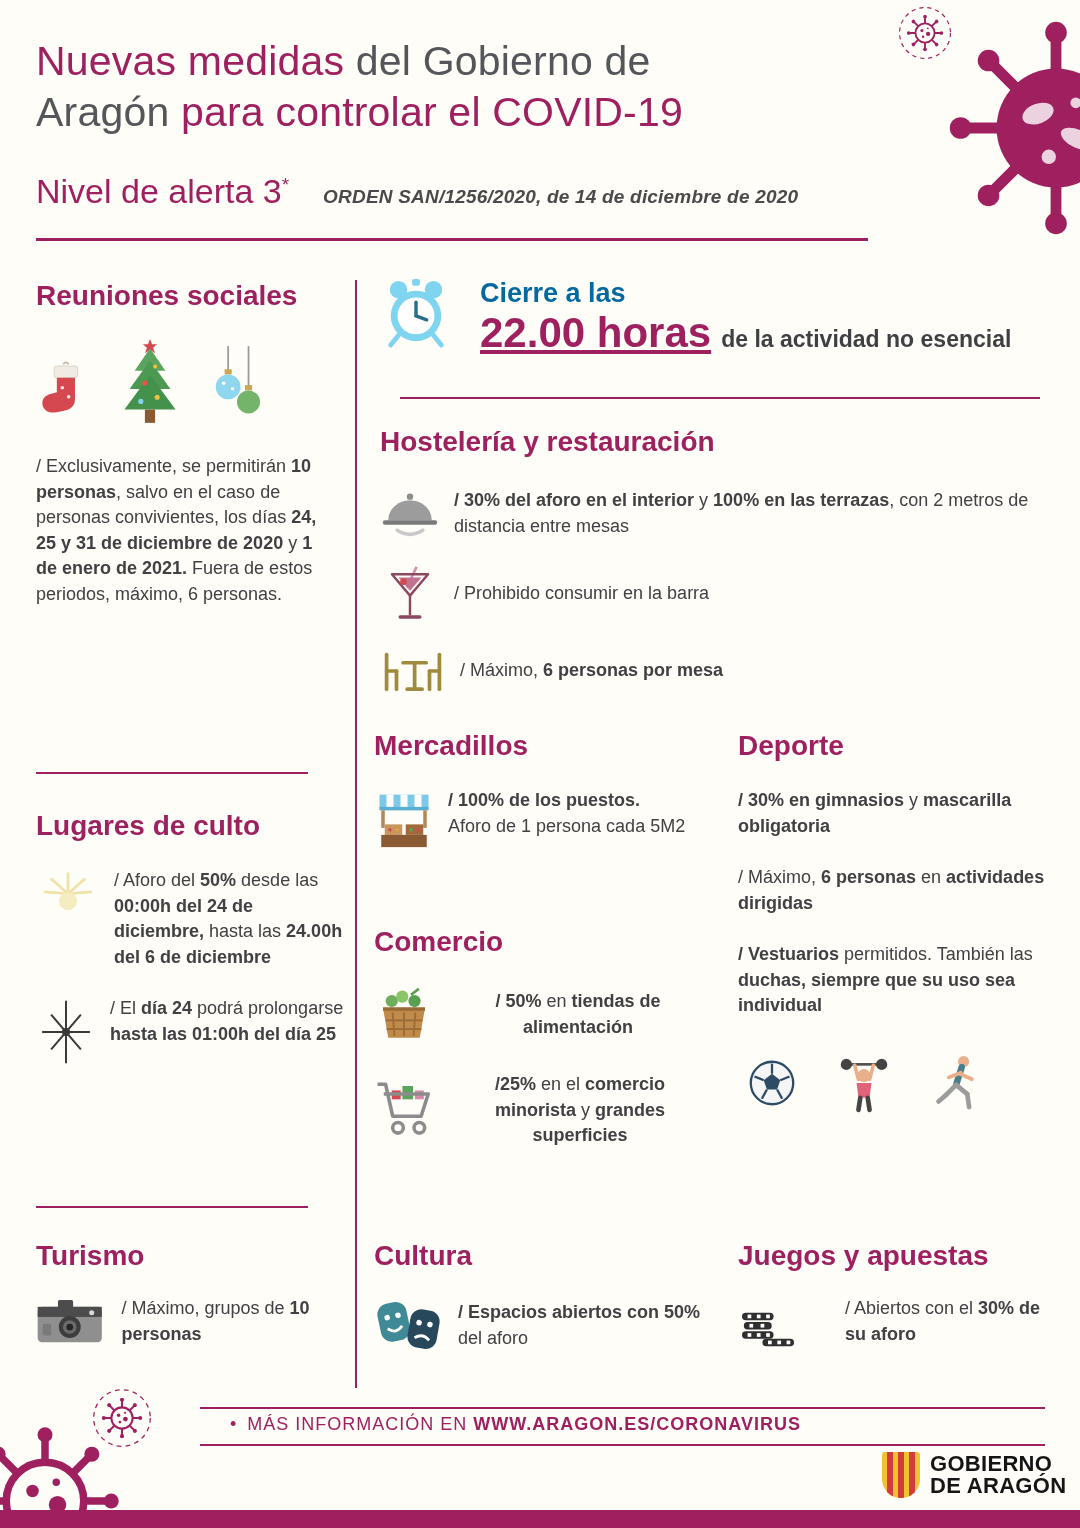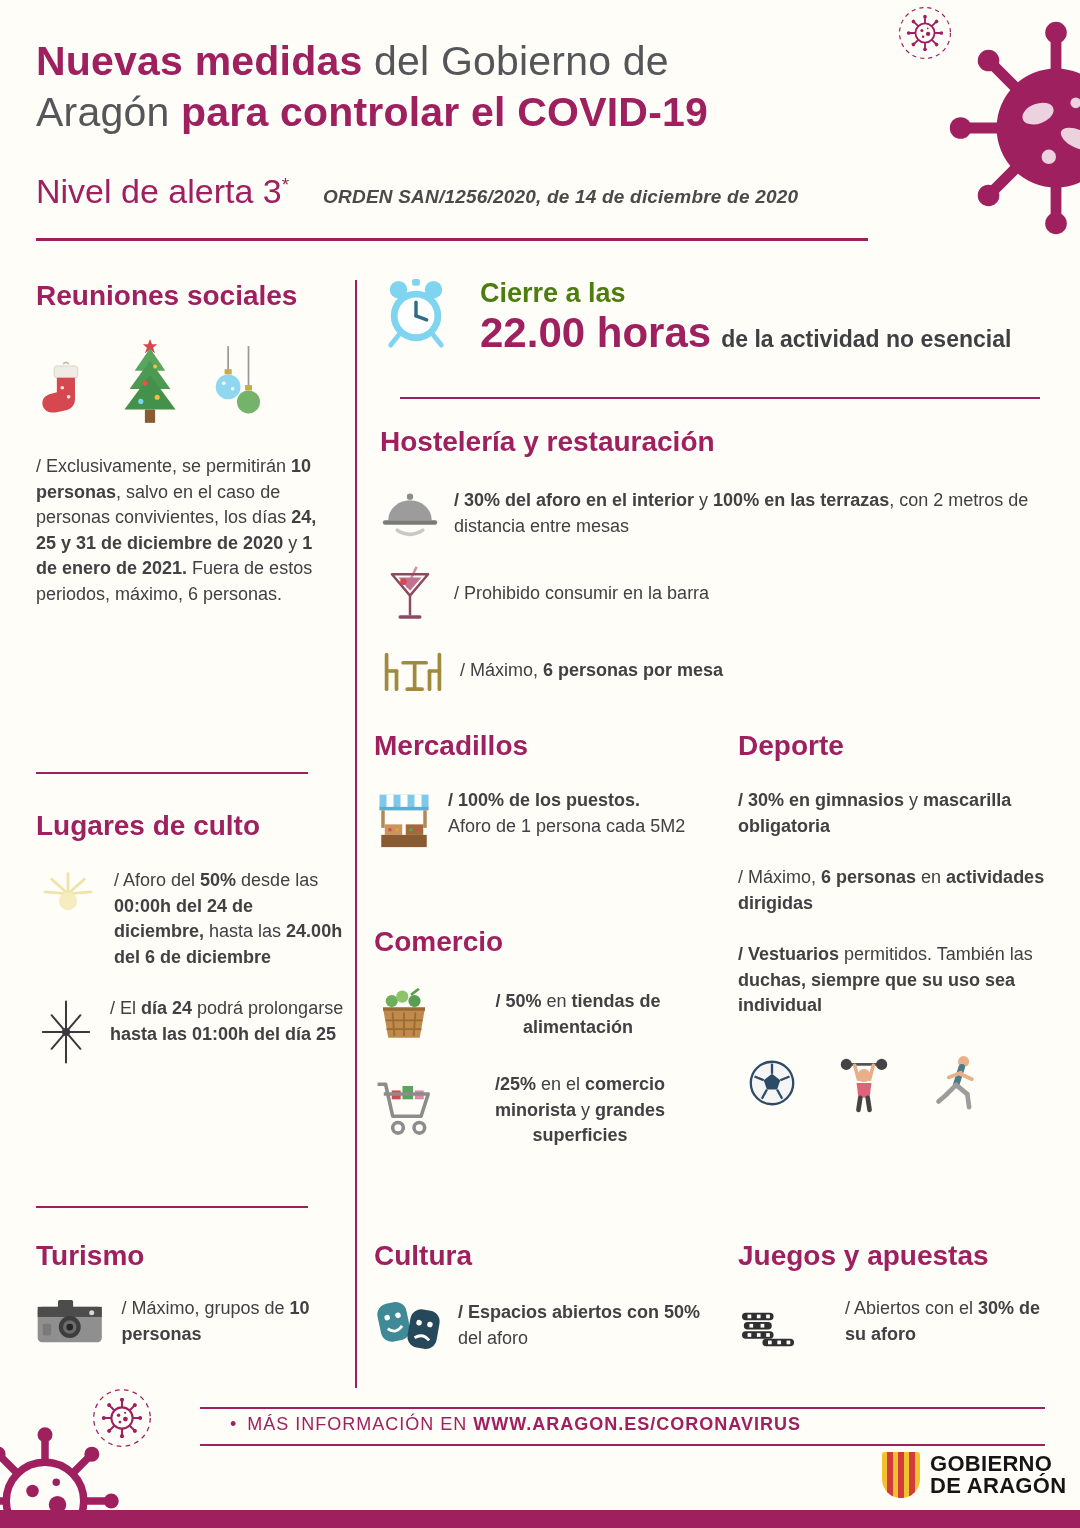--- a/index.html
+++ b/index.html
@@ -3,21 +3,21 @@
 <meta charset="utf-8">
 <style>
   * { margin:0; padding:0; box-sizing:border-box; }
   html,body { background:#e9e9e9; }
   body { font-family:"Liberation Sans", sans-serif; }
   .page { position:relative; width:1080px; height:1528px; margin:0 auto; background:#fffdf8; overflow:hidden; color:#414042; }
 
   
   .header-title { position:absolute; left:36px; top:36px; font-size:41px; line-height:1.24; font-weight:400; color:#54565a; letter-spacing:0.2px; }
   .accent { color:#9e205f; }
-  .bold { font-weight:700; }
+  .bold { font-weight:400; }
   .alert-row { position:absolute; left:36px; top:172px; display:flex; align-items:baseline; gap:34px; }
   .alert-level { font-size:34px; color:#9e205f; }
   .alert-level sup { font-size:19px; }
   .order-ref { font-size:19px; font-style:italic; font-weight:700; color:#4a4a4a; letter-spacing:0.2px; }
   .header-rule { position:absolute; left:36px; top:238px; width:832px; height:3px; background:#9e205f; }
 
   
   .sec { position:absolute; }
   .sec-title { font-size:28px; font-weight:700; color:#9e205f; }
   .body { font-size:18px; line-height:1.42; color:#414042; }
@@ -32,22 +32,22 @@
   .xmas-row { display:flex; align-items:flex-end; gap:20px; margin:20px 0 24px; height:98px; }
   .div-1 { left:36px; top:772px; width:272px; }
   .sec-culto { left:36px; top:810px; width:312px; }
   .sec-culto .item { margin-top:26px; align-items:flex-start; }
   .div-2 { left:36px; top:1206px; width:272px; }
   .sec-turismo { left:36px; top:1240px; width:316px; }
   .sec-turismo .item { margin-top:22px; align-items:center; gap:18px; }
 
   .sec-cierre { left:382px; top:276px; width:662px; }
   .cierre-row { display:flex; gap:30px; align-items:flex-start; }
-  .cierre-l1 { font-size:27px; font-weight:700; color:#4d7c0f; margin-top:2px; }
-  .cierre-time { font-size:42px; font-weight:700; color:#9e205f; }
+  .cierre-l1 { font-size:27px; font-weight:700; color:#0369a1; margin-top:2px; }
+  .cierre-time { font-size:42px; font-weight:700; color:#9e205f;text-decoration:underline; }
   .cierre-l2 { font-size:23px; font-weight:700; color:#3f4043; margin-left:10px; }
   .div-cierre { left:400px; top:397px; width:640px; }
 
   .sec-hosteleria { left:380px; top:426px; width:662px; }
   .sec-hosteleria .item { margin-top:22px; align-items:center; }
   .sec-hosteleria .item.first { margin-top:30px; align-items:flex-start; }
 
   .sec-mercadillos { left:374px; top:730px; width:312px; }
   .sec-mercadillos .item { margin-top:26px; align-items:flex-start;gap:14px; }
   .sec-comercio { left:374px; top:926px; width:334px; }

